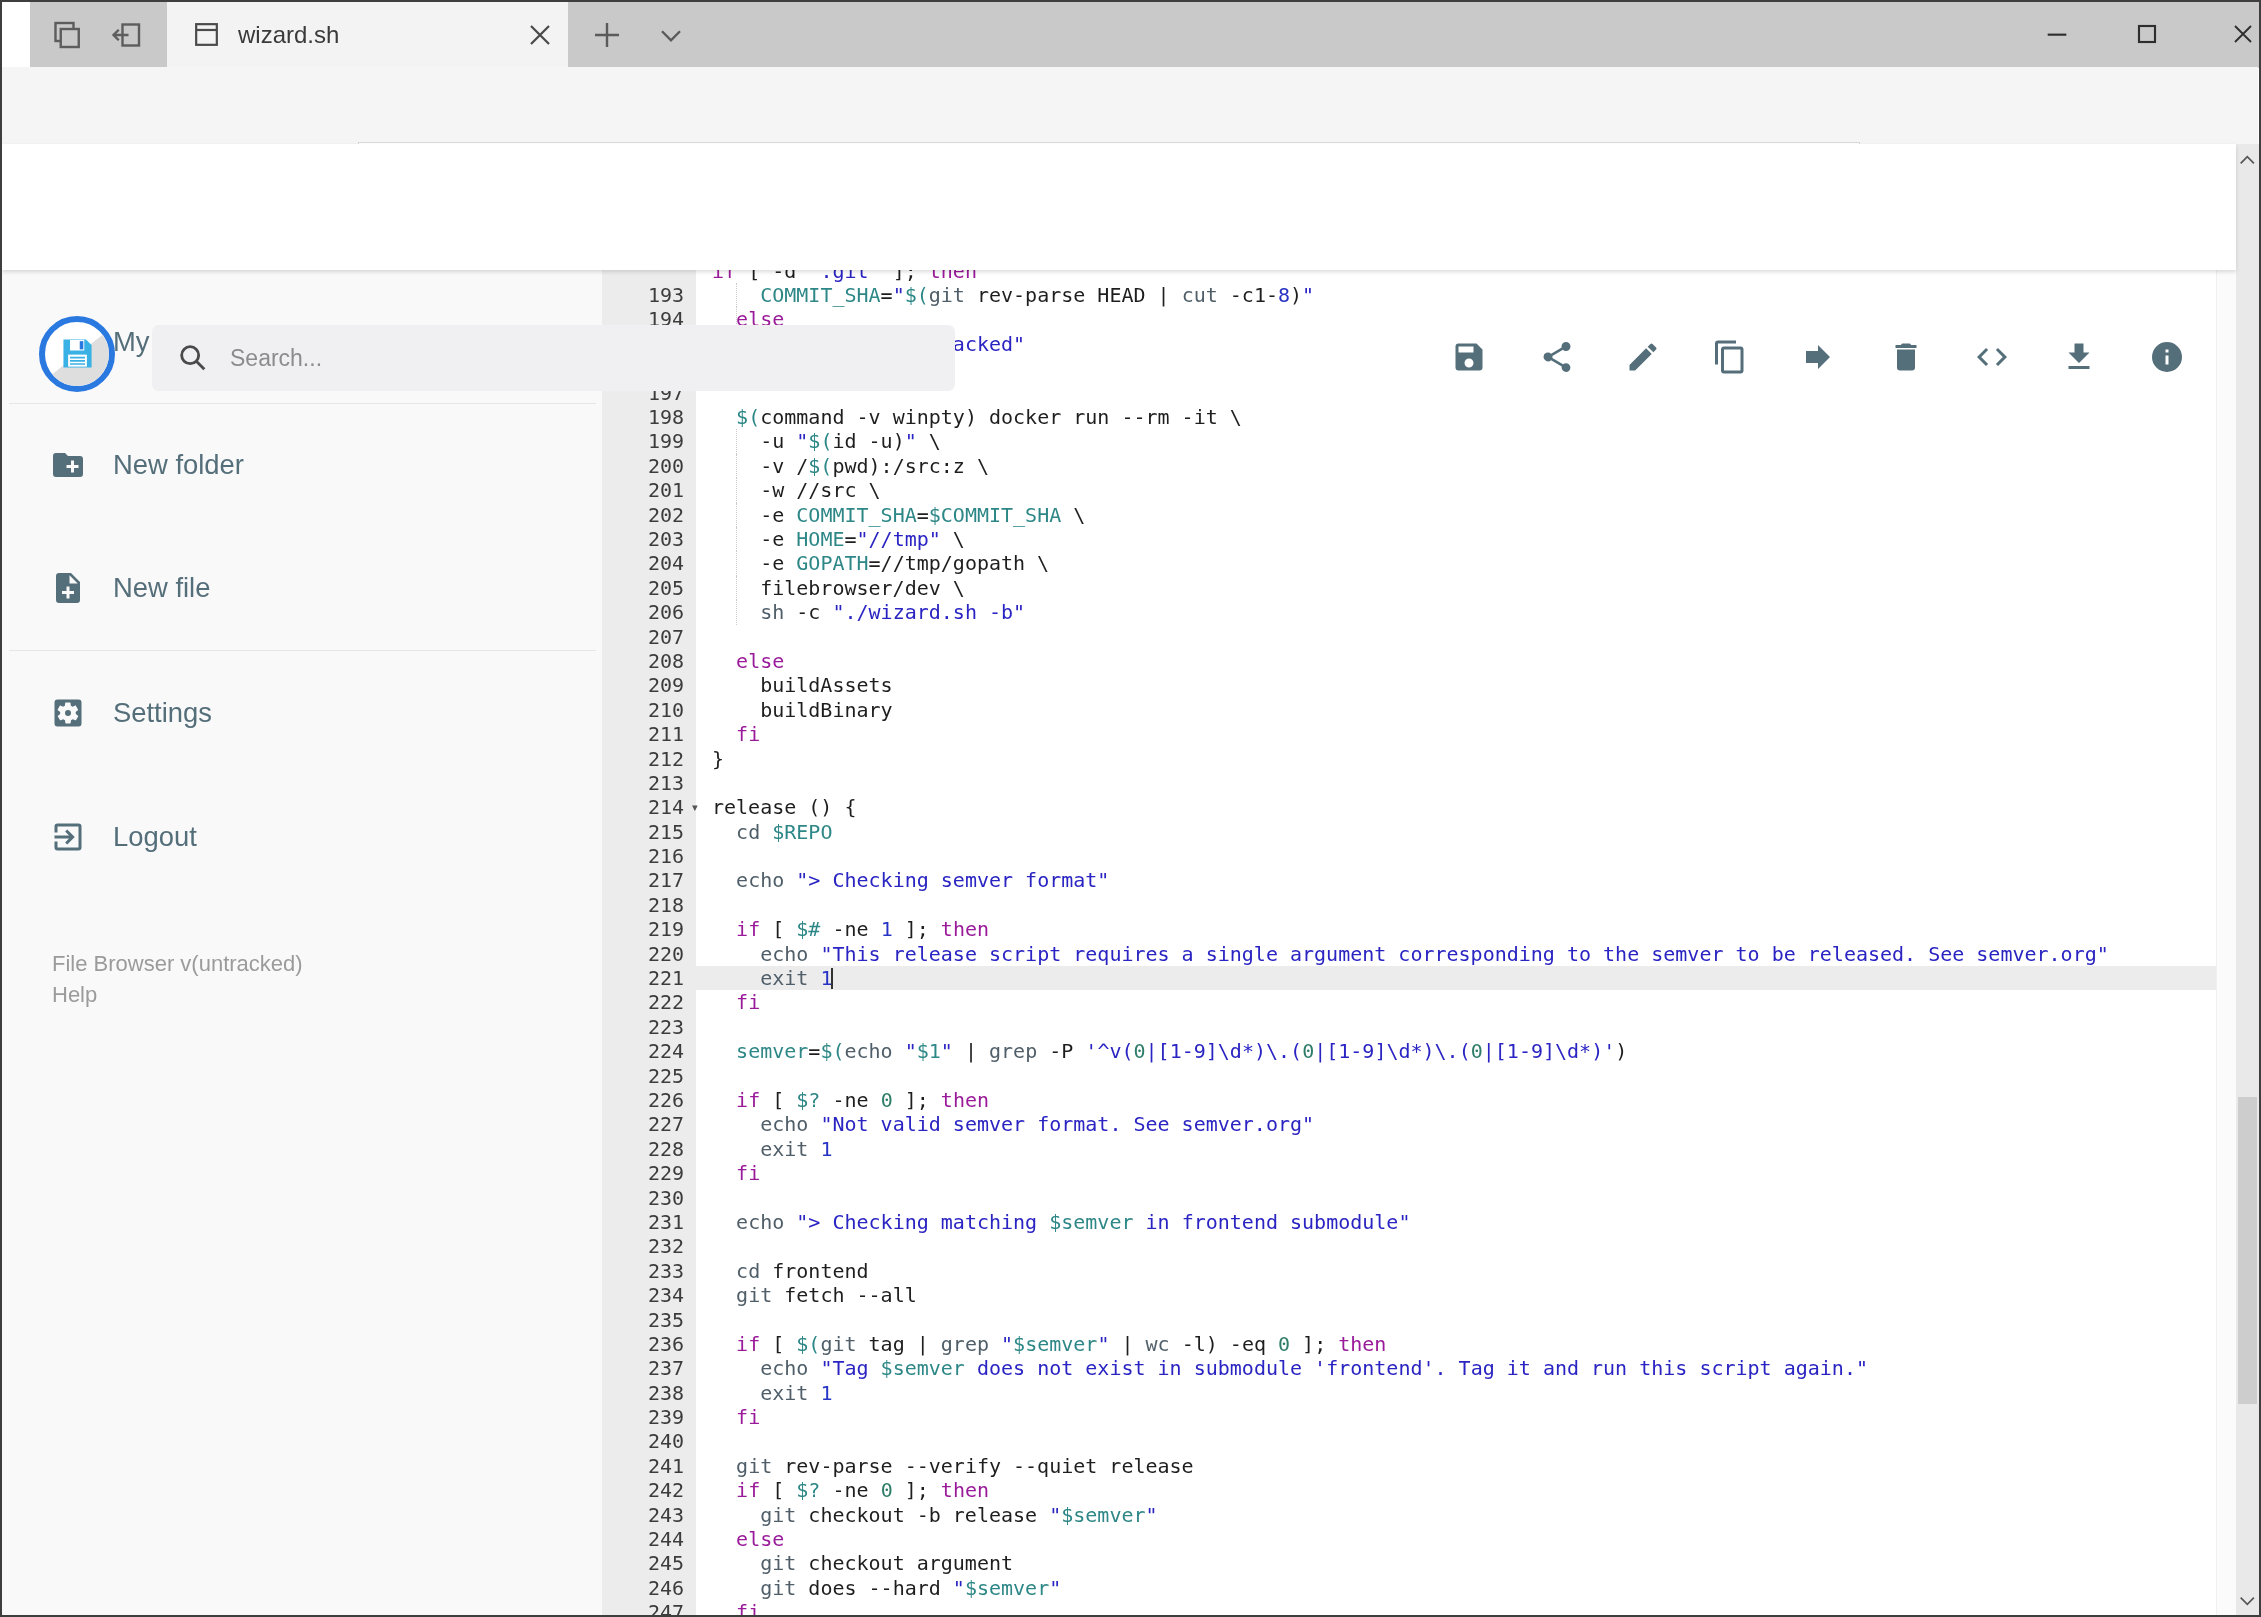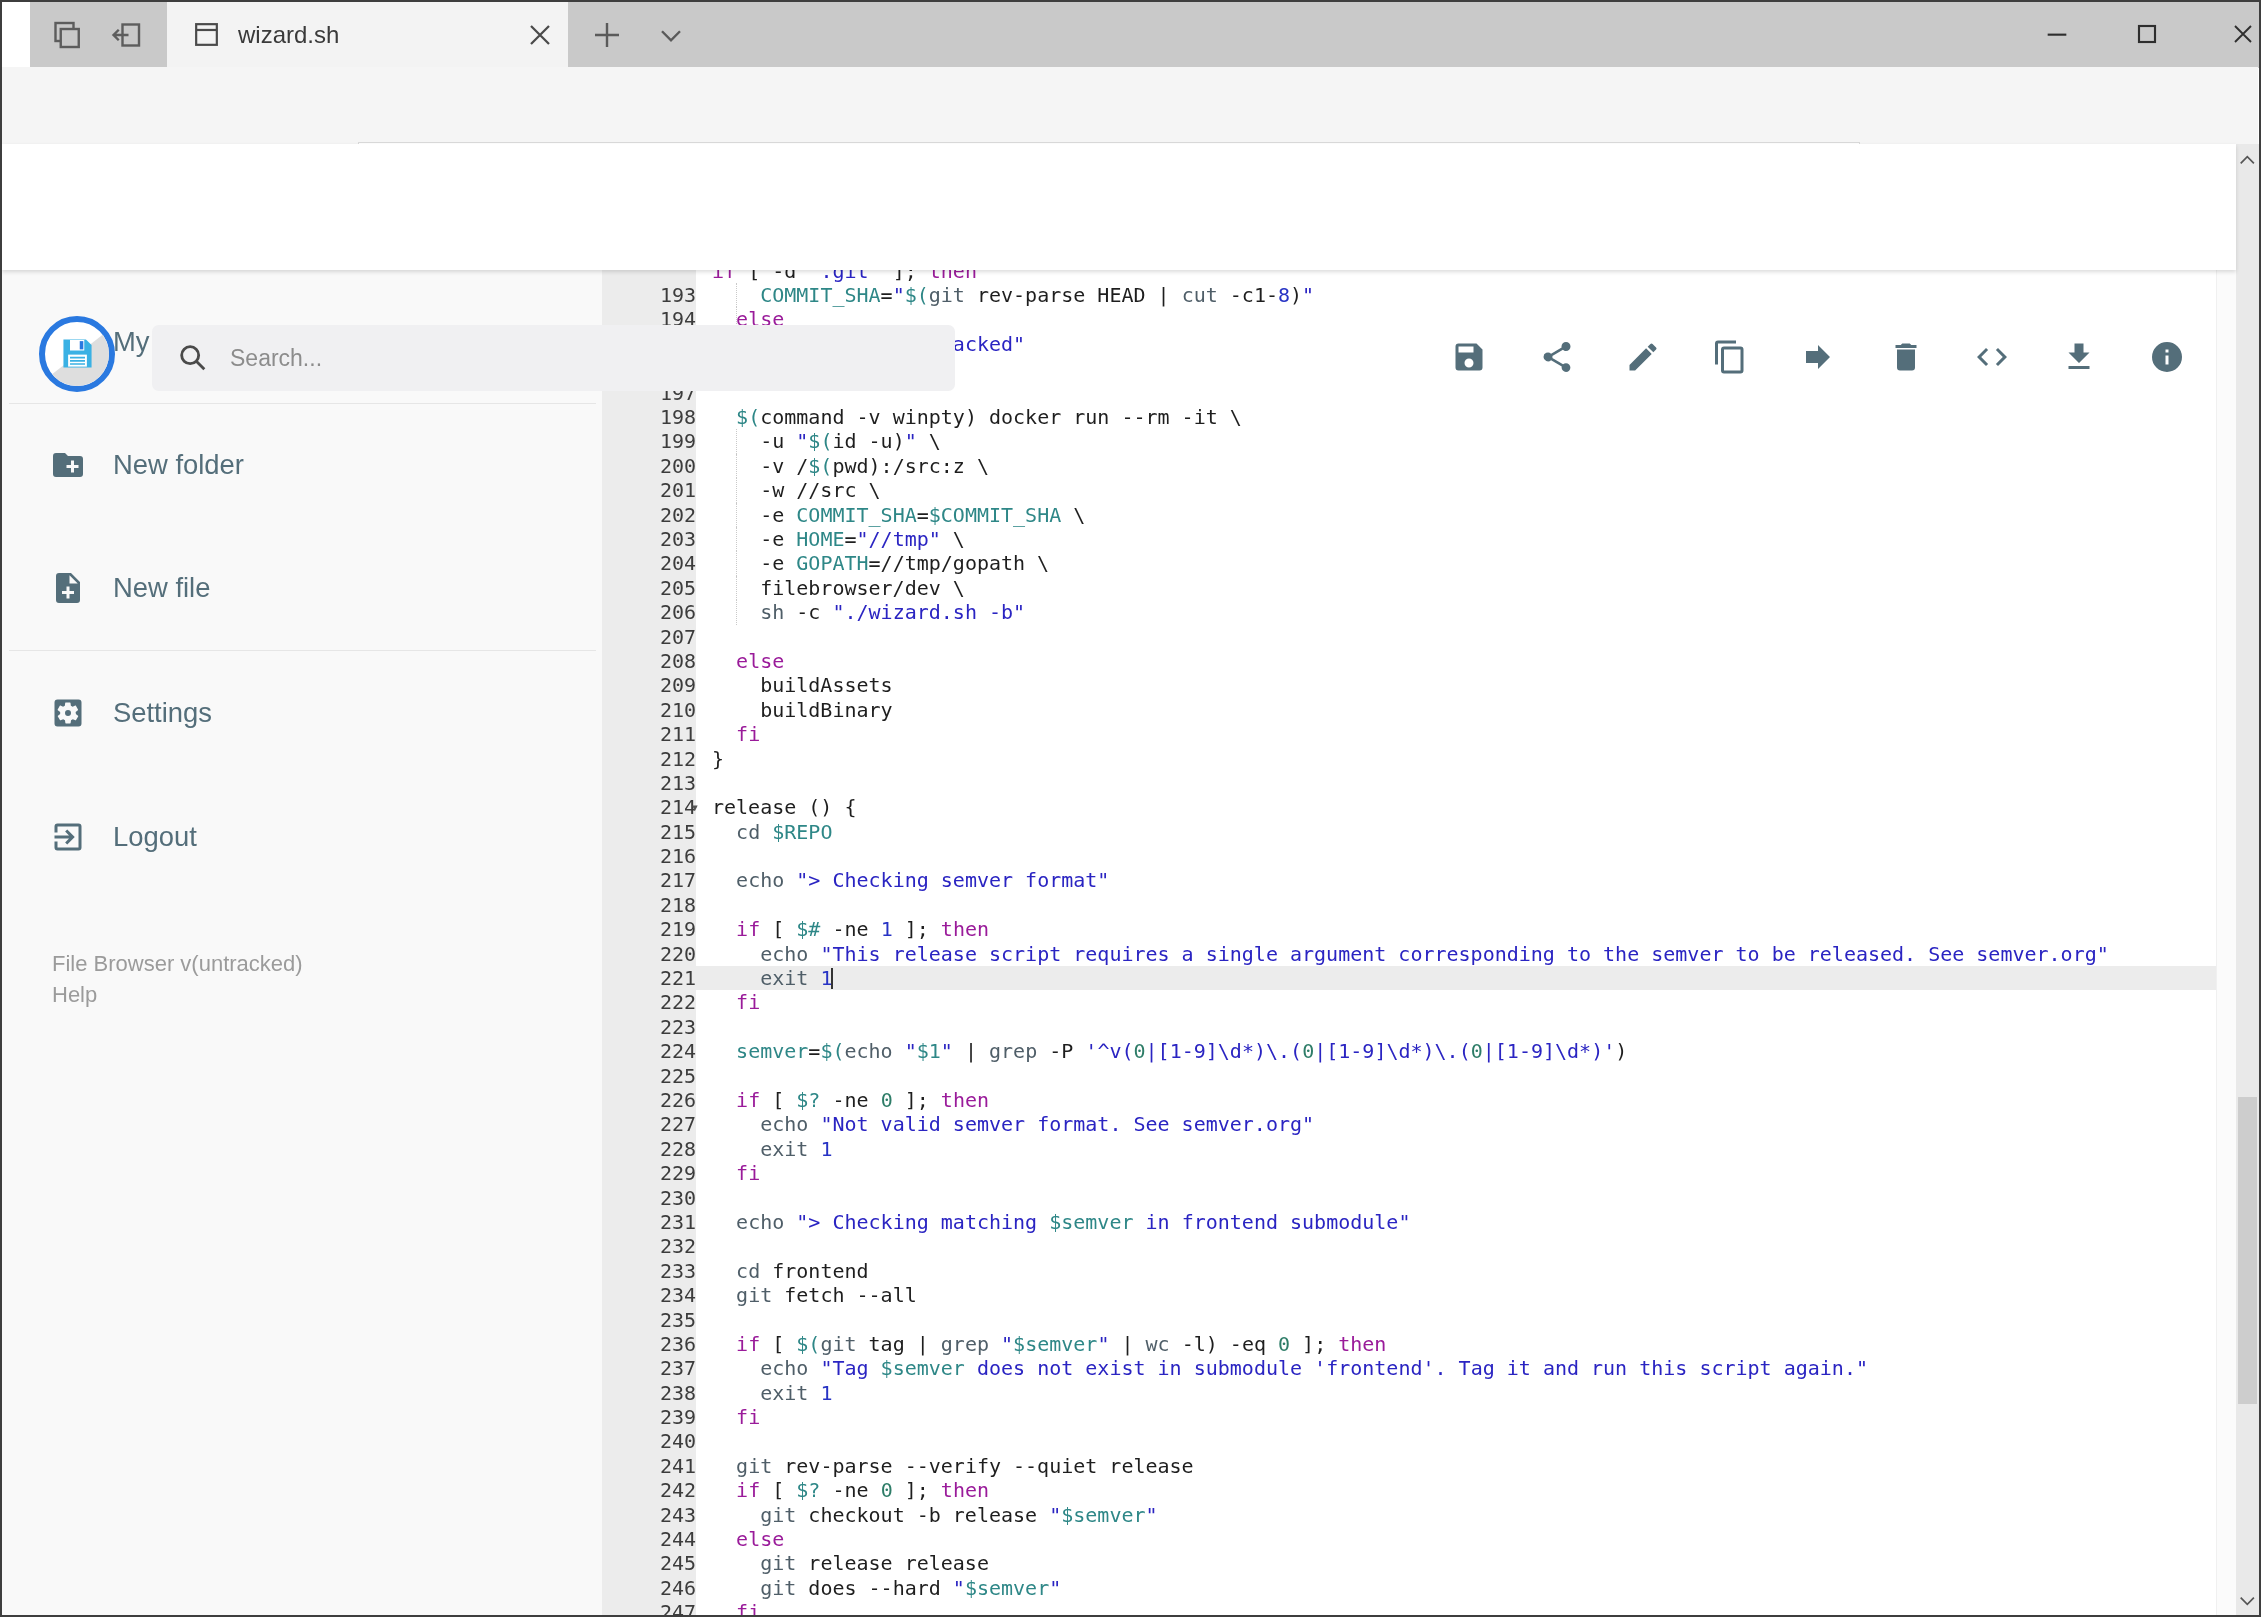--- a/index.html
+++ b/index.html
@@ -37,21 +37,21 @@
   .sb-item svg{margin-left:48px;}
   .sb-label{margin-left:27px;font-size:27.4px;}
   .sb-div{position:absolute;left:6.5px;width:587px;height:0.8px;background:#e6e6e6;}
   .sb-footer{position:absolute;left:50px;font-size:22px;color:#9b9b9b;line-height:31px;}
   .sb-help{cursor:pointer;}
   
   .editor{position:absolute;left:600px;top:268px;width:1636px;height:1347px;background:#fff;overflow:hidden;font-family:"DejaVu Sans Mono",monospace;font-size:20px;}
   .gutter-bg{position:absolute;left:0;top:0;width:94px;height:1347px;background:#ececec;}
   .lines{position:relative;margin-top:-11.3px;}
   .cm-row{display:flex;height:24.4px;line-height:24.4px;white-space:pre;}
-  .gut{position:relative;width:94px;min-width:94px;text-align:right;box-sizing:border-box;color:#3c3c3c;}
+  .gut{position:relative;width:94px;min-width:94px;text-align:right;padding-right:12px;box-sizing:border-box;color:#3c3c3c;}
   .fold{position:absolute;right:-3.2px;top:0;font-size:14.5px;color:#555;cursor:pointer;}
   .code{position:relative;flex:1;padding-left:16px;}
   .cm-row.active .code{background:#ececec;}
   .guide{position:absolute;left:40px;top:0;bottom:0;border-left:0.8px dotted #c9c9c9;}
   .cursor{position:absolute;top:1.6px;width:2.4px;height:21px;background:#333;}
   .t-p{color:#1e1e1e;} .t-k{color:#9a1b9a;} .t-b{color:#4f5e68;} .t-v{color:#2e8787;text-align:right;}
   .t-s{color:#2a24c2;} .t-n{color:#2733c4;} .t-z{color:#2e7d68;}
   .cmscroll{position:absolute;left:2214px;top:268px;width:22.6px;height:1347px;background:#fbfbfb;border-left:0.8px solid #f0f0f0;}
   
   .scrollbar{position:absolute;left:2234px;top:142px;width:22.6px;height:1473px;background:#e9e9e9;}
@@ -340,21 +340,21 @@
         <div class="cm-row"><div class="gut">235</div><div class="code"></div></div>
         <div class="cm-row"><div class="gut">236</div><div class="code"><span class="t-p">  </span><span class="t-k">if</span><span class="t-p"> [ </span><span class="t-v">$(</span><span class="t-b">git</span><span class="t-p"> tag | </span><span class="t-b">grep</span><span class="t-p"> </span><span class="t-s">"</span><span class="t-v">$semver</span><span class="t-s">"</span><span class="t-p"> | </span><span class="t-b">wc</span><span class="t-p"> -l) -eq </span><span class="t-z">0</span><span class="t-p"> ]; </span><span class="t-k">then</span></div></div>
         <div class="cm-row"><div class="gut">237</div><div class="code"><span class="t-p">    </span><span class="t-b">echo</span><span class="t-p"> </span><span class="t-s">"Tag </span><span class="t-v">$semver</span><span class="t-s"> does not exist in submodule 'frontend'. Tag it and run this script again."</span></div></div>
         <div class="cm-row"><div class="gut">238</div><div class="code"><span class="t-p">    </span><span class="t-b">exit</span><span class="t-p"> </span><span class="t-n">1</span></div></div>
         <div class="cm-row"><div class="gut">239</div><div class="code"><span class="t-p">  </span><span class="t-k">fi</span></div></div>
         <div class="cm-row"><div class="gut">240</div><div class="code"></div></div>
         <div class="cm-row"><div class="gut">241</div><div class="code"><span class="t-p">  </span><span class="t-b">git</span><span class="t-p"> rev-parse --verify --quiet release</span></div></div>
         <div class="cm-row"><div class="gut">242</div><div class="code"><span class="t-p">  </span><span class="t-k">if</span><span class="t-p"> [ </span><span class="t-v">$?</span><span class="t-p"> -ne </span><span class="t-z">0</span><span class="t-p"> ]; </span><span class="t-k">then</span></div></div>
         <div class="cm-row"><div class="gut">243</div><div class="code"><span class="t-p">    </span><span class="t-b">git</span><span class="t-p"> checkout -b release </span><span class="t-s">"</span><span class="t-v">$semver</span><span class="t-s">"</span></div></div>
         <div class="cm-row"><div class="gut">244</div><div class="code"><span class="t-p">  </span><span class="t-k">else</span></div></div>
-        <div class="cm-row"><div class="gut">245</div><div class="code"><span class="t-p">    </span><span class="t-b">git</span><span class="t-p"> release release</span></div></div>
+        <div class="cm-row"><div class="gut">245</div><div class="code"><span class="t-p">    </span><span class="t-b">git</span><span class="t-p"> checkout argument</span></div></div>
         <div class="cm-row"><div class="gut">246</div><div class="code"><span class="t-p">    </span><span class="t-b">git</span><span class="t-p"> does --hard </span><span class="t-s">"</span><span class="t-v">$semver</span><span class="t-s">"</span></div></div>
         <div class="cm-row"><div class="gut">247</div><div class="code"><span class="t-p">  </span><span class="t-k">fi</span></div></div>
       </div>
   </div>
   <div class="cmscroll"></div>
 
   <div class="scrollbar">
     <span class="sb-arrow" style="top:1.6px">
       <svg viewBox="0 0 24 24" width="22.6" height="29" fill="none" stroke="currentColor" stroke-width="1.8">
           <path d="M5 15 L12 8 L19 15"></path>

